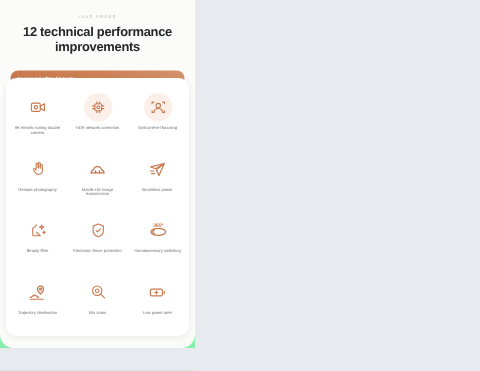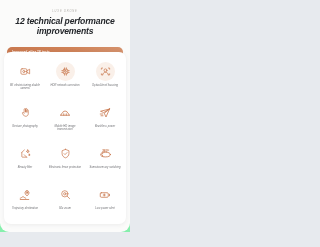--- a/index.html
+++ b/index.html
@@ -14,21 +14,20 @@
     font-family: "Liberation Sans", sans-serif;
     background: #e7eaee;
     -webkit-font-smoothing: antialiased;
   }
 
   #page {
     position: relative;
     width: 130px;
     height: 247px;
     background: #86efac;
-    font-style: italic;
   }
 
   
   .page-card {
     position: absolute;
     left: 0;
     top: 0;
     width: 130px;
     height: 232px;
     background: #fbfbfa;

